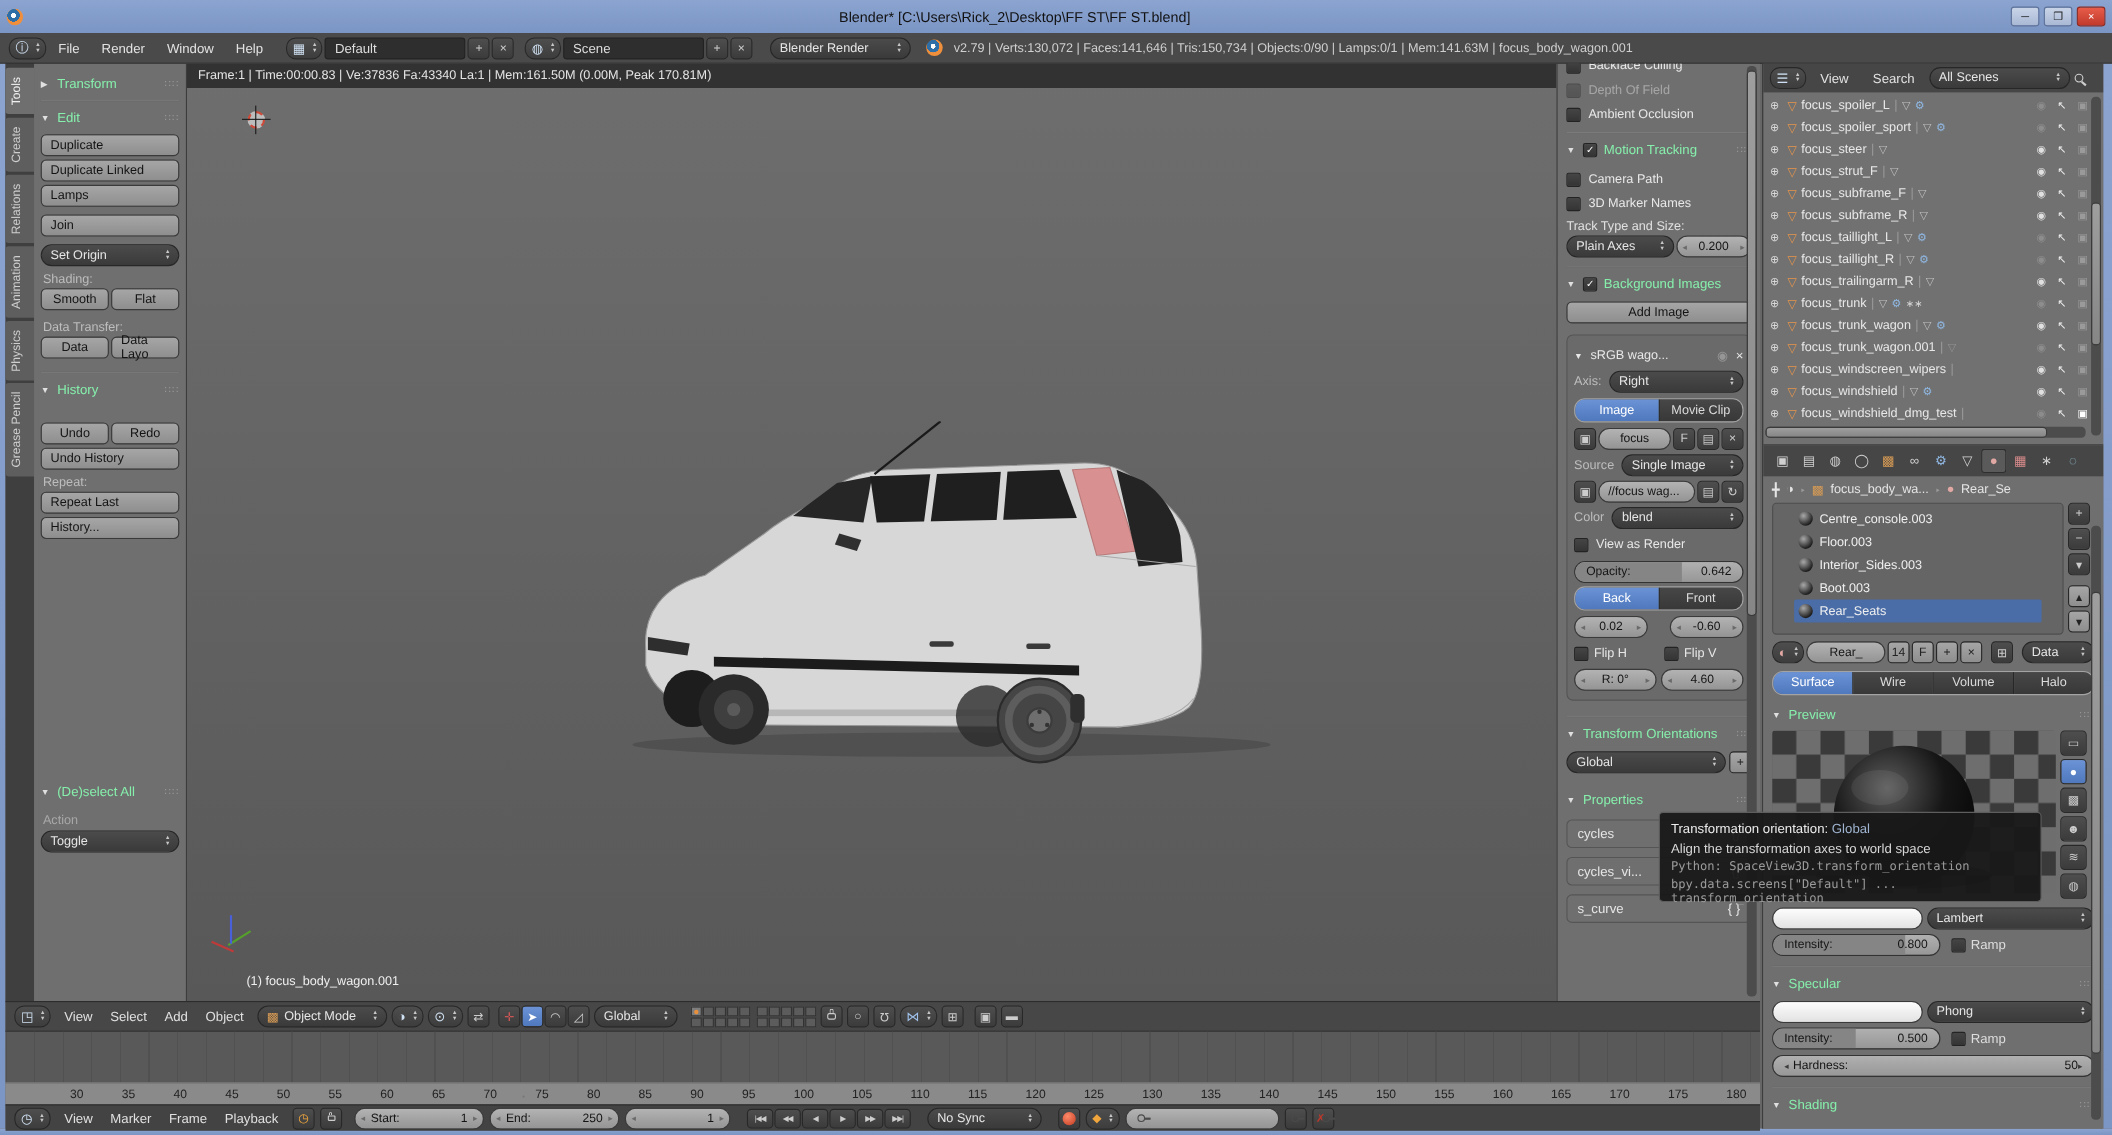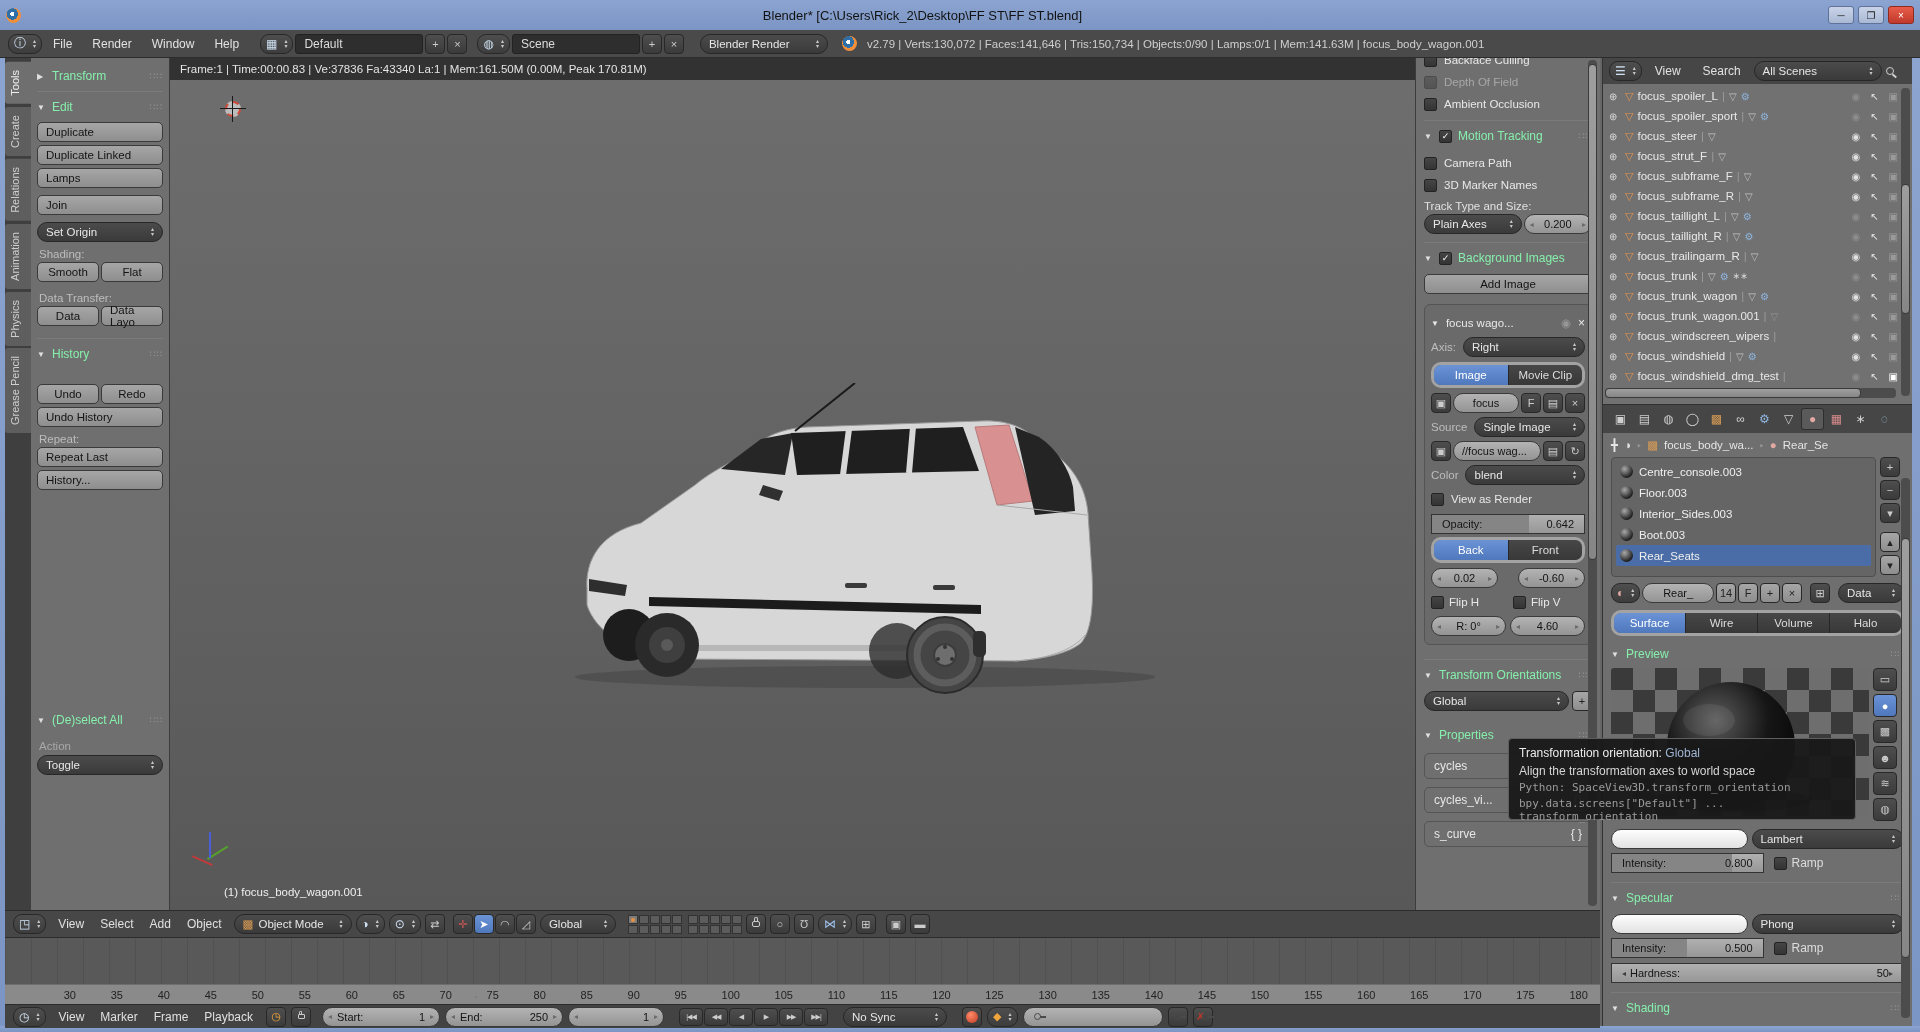--- a/index.html
+++ b/index.html
@@ -30,21 +30,21 @@
 .btn.center{justify-content:center}
 .chk{width:13px;height:13px;min-width:13px;border-radius:2px;background:linear-gradient(#454545,#343434);border:1px solid #232323;display:inline-flex;align-items:center;justify-content:center;color:#fff;font-size:9px}
 .chk.on::after{content:"✓"}
 .phdr{display:flex;align-items:center;gap:6px;color:#86efac;height:20px;font-size:12px}
 .phdr .arr{font-size:8px;color:#e0e0e0;width:9px}
 .phdr .arr::before{content:"▼"}
 .phdr.closed .arr::before{content:"▶"}
 .phdr .dots{margin-left:auto;color:#999;font-size:9px;letter-spacing:1px}
 .phdr .dots::before{content:"∷∷"}
 .divider{height:1px;background:#575757;border-bottom:1px solid #7b7b7b;margin:5px 0}
-.seg{display:flex;border-radius:10px;overflow:hidden;border:3px solid #a3a3a3}
+.seg{display:flex;border-radius:10px;overflow:hidden;border:1px solid #a3a3a3}
 .seg>div{flex:1;height:20px;display:flex;align-items:center;justify-content:center;background:linear-gradient(#474747,#383838);color:#dcdcdc;font-size:11.5px;border-right:1px solid #272727}
 .seg>div:last-child{border-right:none}
 .seg>div[data-active="true"]{background:linear-gradient(#6b93d6,#4f78bd);color:#fff}
 .label-dim{color:#bdbdbd;font-size:11.5px}
 .mag{width:8px;height:8px;border:1.5px solid #cfcfcf;border-radius:50%;position:relative;display:inline-block}
 .mag::after{content:"";position:absolute;width:5px;height:1.5px;background:#cfcfcf;right:-4px;bottom:-2px;transform:rotate(40deg)}
 
 .edge{background:linear-gradient(#8ba4d0,#7b95c4)}
 .tooltabs{left:5px;top:58px;width:26px;height:852px;background:#3f3f3f;display:flex;flex-direction:column;gap:3px;padding-top:4px}
 .ttab{writing-mode:vertical-rl;transform:rotate(180deg);background:#5e5e5e;color:#cfcfcf;font-size:11px;padding:8px 4px;border-radius:0 3px 3px 0;text-align:center}
@@ -64,21 +64,21 @@
 .axis-mini{position:absolute;left:18px;bottom:38px;width:44px;height:44px}
 .axis-mini .z{position:absolute;left:21px;bottom:14px;width:2px;height:26px;background:#4a60d8}
 .axis-mini .y{position:absolute;left:20px;bottom:12px;width:24px;height:2px;background:#56a02c;transform:rotate(-32deg);transform-origin:left bottom}
 .axis-mini .x{position:absolute;left:2px;bottom:6px;width:22px;height:2px;background:#c03a3a;transform:rotate(24deg);transform-origin:right bottom}
 .vp-objname{position:absolute;left:54px;bottom:12px;color:#efefef;font-size:11.5px}
 
 .npanel{left:1415px;top:58px;width:185px;height:852px;background:#6f6f6f;border-left:1px solid #3c3c3c;padding:0 8px 0 8px;overflow:hidden}
 .npanel .row{display:flex;align-items:center;gap:7px;height:22px;font-size:11.5px;color:#e8e8e8}
 .np-box{border:1px solid #545454;border-radius:6px;background:#6a6a6a;padding:6px;margin-top:10px}
 .np-box .row{height:24px}
-.slider{position:relative;background:linear-gradient(#b0b0b0,#979797);border:1px solid #333;border-radius:0;height:20px;display:flex;align-items:center;justify-content:space-between;padding:0 10px;color:#151515;font-size:11px;overflow:hidden}
+.slider{position:relative;background:linear-gradient(#b0b0b0,#979797);border:1px solid #333;border-radius:10px;height:20px;display:flex;align-items:center;justify-content:space-between;padding:0 10px;color:#151515;font-size:11px;overflow:hidden}
 .slider .fill{position:absolute;left:0;top:0;bottom:0;background:#858585}
 .slider span{position:relative}
 .scroll-track{background:#4c4c4c;border-radius:4px}
 .scroll-handle{background:linear-gradient(#9e9e9e,#868686);border:1px solid #3a3a3a;border-radius:4px}
 
 .rightcol{left:1602px;top:58px;width:310px;height:968px;background:#717171;border-left:1px solid #323232}
 .ol-header{position:absolute;left:0;top:0;width:100%;height:26px;background:#464646;display:flex;align-items:center;gap:4px;padding:0 6px}
 .ol-rows{position:absolute;left:0;top:28px;width:100%;height:296px;overflow:hidden}
 .ol-row{display:flex;align-items:center;height:20px;font-size:11.5px;color:#e8e8e8;gap:4px;padding-left:6px}
 .ol-plus{color:#d8d8d8;font-size:10px;width:12px}
@@ -105,21 +105,21 @@
 
 .propsed{position:absolute;left:0;top:346px;width:100%;bottom:0;background:#6f6f6f;border-top:1px solid #323232;padding:4px 8px 0 8px}
 .ptab{width:23px;height:22px;display:flex;align-items:center;justify-content:center;border-radius:3px;font-size:12px;color:#d0d0d0}
 .ptab[data-active="true"]{background:#5a5a5a;box-shadow:inset 0 0 0 1px #2e2e2e}
 .ptab[data-name="object-tab-icon"]{color:#d79b55}
 .ptab[data-name="modifiers-tab-icon"]{color:#8fb6e0}
 .ptab[data-name="material-tab-icon"]{color:#e2a9a4}
 .ptab[data-name="texture-tab-icon"]{color:#d98b8b}
 .ptab[data-name="physics-tab-icon"]{color:#9ed4ea}
 .crumb{display:flex;align-items:center;gap:6px;height:24px;color:#e4e4e4;font-size:11.5px}
-.slotlist{background:#656565;border:1px solid #4e4e4e;border-radius:4px;height:120px;padding:3px 4px;position:relative;overflow:hidden}
+.slotlist{background:#656565;border:1px solid #4e4e4e;border-radius:4px;height:120px;padding:3px 19px;position:relative;overflow:hidden}
 .slot-row{display:flex;align-items:center;gap:6px;height:21px;padding:0 4px;color:#efefef;font-size:11.5px;border-radius:2px}
 .slot-row[data-selected="true"]{background:#4a6da8}
 .slot-ic{width:13px;height:13px;min-width:13px;border-radius:50%;background:radial-gradient(circle at 35% 30%,#a8a8a8,#1d1d1d 72%)}
 .prev-wrap{position:relative;margin-top:4px}
 .prev-btn{width:24px;height:23px;background:linear-gradient(#4e4e4e,#3b3b3b);border:1px solid #282828;border-radius:4px;color:#ccc;display:flex;align-items:center;justify-content:center;font-size:11px}
 .prev-btn[data-active="true"]{background:linear-gradient(#6b93d6,#4f78bd);color:#fff}
 .swatch{height:20px;background:linear-gradient(#fdfdfd,#e2e2e2);border:1px solid #3a3a3a;border-radius:10px}
 
 .tooltip{left:1508px;top:738px;width:348px;height:82px;background:rgba(24,24,24,.95);border:1px solid #5e5e5e;border-radius:4px;padding:7px 10px;z-index:50}
 .tooltip .t1{color:#ececec;font-size:12px}
@@ -355,21 +355,21 @@
     <div class="divider" style="margin-top:8px"></div>
     <div class="phdr" data-name="background-images-panel-header">
         <span class="arr"></span>
         <span class="chk on" data-name="background-images-checkbox"></span>
         <span>Background Images</span>
       </div>
     <div class="btn center" style="margin-top:6px" data-name="add-image-button">Add Image</div>
     <div class="np-box" data-name="background-image-item">
       <div class="row" data-name="bg-image-item-header">
         <span class="arr" style="font-size:8px" data-name="expand-icon">▼</span>
-        <span>focus wago...</span>
+        <span>sRGB wago...</span>
         <span style="margin-left:auto;opacity:.35" data-name="eye-icon">◉</span>
         <span data-name="remove-image-icon" style="font-size:12px">×</span>
       </div>
       <div class="row">
         <span class="label-dim" data-name="axis-label">Axis:</span>
         <div class="dd" style="flex:1" data-name="axis-dropdown">
             <span>Right</span>
             <span class="updn"></span>
           </div>
       </div>

